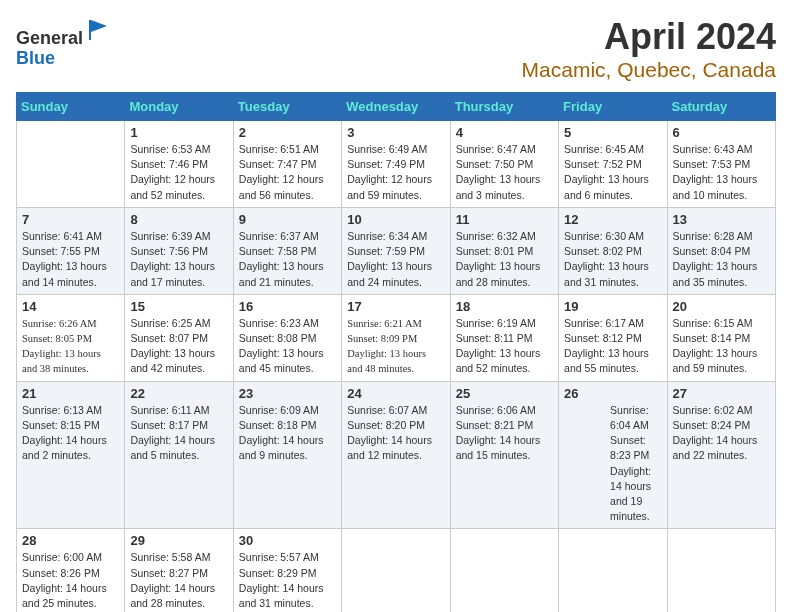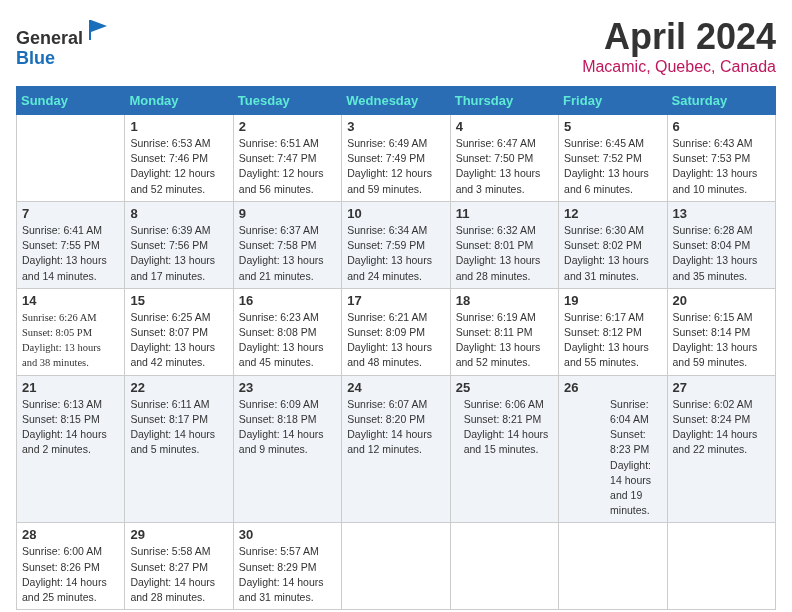--- a/index.html
+++ b/index.html
@@ -32,22 +32,22 @@
       height: 28px;
       margin-left: 2px;
     }
     .title-block { text-align: right; }
     .month-title {
       font-size: 36px;
       font-weight: bold;
       color: #333;
     }
     .location {
-      font-size: 16px;
-      color: #be185d;
+      font-size: 21px;
+      color: #a16207;
       margin-left: 36px;
     }
     table {
       width: 100%;
       border-collapse: collapse;
       font-size: 11px;
     }
     thead tr th {
       background-color: #2a6db5;
       color: #5eead4;
@@ -228,21 +228,21 @@
         </td>
         <td>
           <span class="day-number">16</span>
           <div class="day-info" style="white-space: pre-line;">Sunrise: 6:23 AM
 Sunset: 8:08 PM
 Daylight: 13 hours
 and 45 minutes.</div>
         </td>
         <td>
           <span class="day-number">17</span>
-          <div class="day-info" style="white-space: pre-line;">Sunrise: 6:21 AM
+          <div class="day-info" style="white-space: pre-line; font-family: Liberation Serif, serif;">Sunrise: 6:21 AM
 Sunset: 8:09 PM
 Daylight: 13 hours
 and 48 minutes.</div>
         </td>
         <td>
           <span class="day-number">18</span>
           <div class="day-info" style="white-space: pre-line;">Sunrise: 6:19 AM
 Sunset: 8:11 PM
 Daylight: 13 hours
 and 52 minutes.</div>
@@ -286,21 +286,21 @@
         </td>
         <td>
           <span class="day-number">24</span>
           <div class="day-info" style="white-space: pre-line;">Sunrise: 6:07 AM
 Sunset: 8:20 PM
 Daylight: 14 hours
 and 12 minutes.</div>
         </td>
         <td>
           <span class="day-number">25</span>
-          <div class="day-info" style="white-space: pre-line; margin-left: 8px;">Sunrise: 6:06 AM
+          <div class="day-info" style="white-space: pre-line;">Sunrise: 6:06 AM
 Sunset: 8:21 PM
 Daylight: 14 hours
 and 15 minutes.</div>
         </td>
         <td>
           <span class="day-number">26</span>
           <div class="day-info" style="white-space: pre-line; margin-left: 46px;">Sunrise: 6:04 AM
 Sunset: 8:23 PM
 Daylight: 14 hours
 and 19 minutes.</div>

